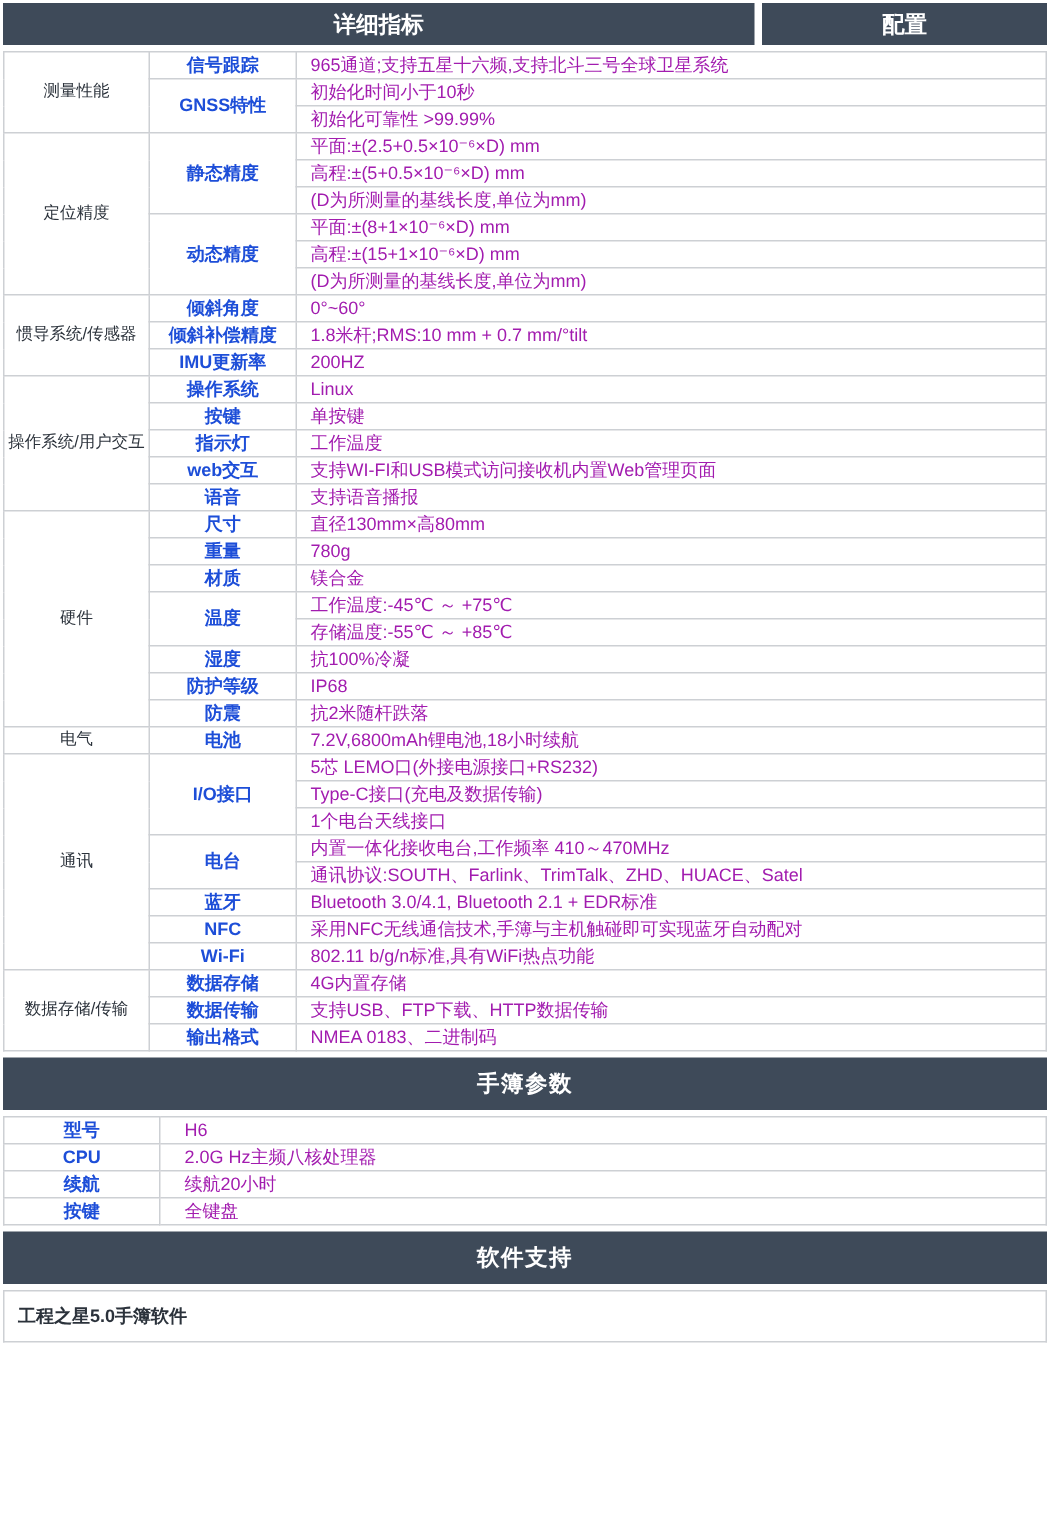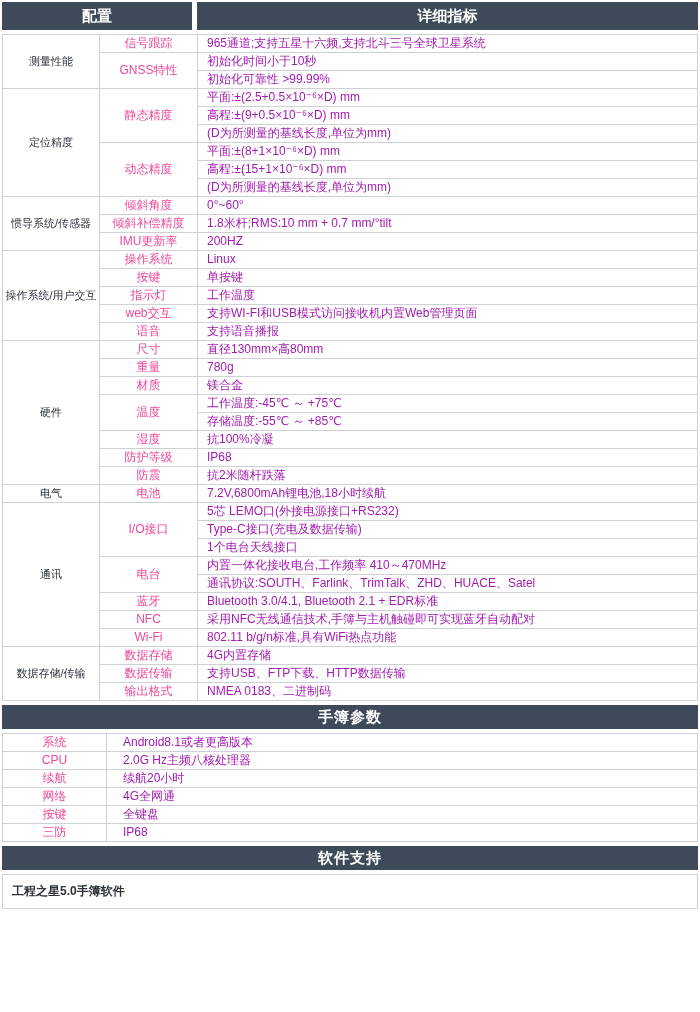--- a/index.html
+++ b/index.html
@@ -12,48 +12,48 @@
   .page { padding:2px 2px 0 2px; }
 
   .bar {
     background:#3e4a59; color:#ffffff; font-weight:bold;
     display:flex; align-items:center; justify-content:center;
   }
   .top-bars { display:flex; gap:5px; height:28px; margin-bottom:4px; }
   .top-bars .cell { font-size:15px; }
   .top-bars .c1 { width:190px; }
   .top-bars .c2 { flex:1; }
-  .section-bar { height:24px; font-size:15px; margin:4px 0; letter-spacing:1px; }
+  .section-bar { height:35px; font-size:15px; margin:4px 0; letter-spacing:1px; }
 
   table { width:100%; border-collapse:collapse; table-layout:fixed; }
   td {
     border:1px solid #cdd0d4; font-size:12px; height:18px;
     line-height:1.15; vertical-align:middle; padding:1px 2px;
     overflow:hidden; white-space:nowrap;
   }
   td.cat   { text-align:center; font-weight:normal; font-size:11px; color:#2b323b; }
-  td.lbl   { text-align:center; font-weight:normal; color:#ec4899; }
+  td.lbl   { text-align:center; font-weight:bold; color:#1d4ed8; }
   td.val   { text-align:left; padding-left:9px; color:#a21caf; }
 
   #handheld-table td.lbl { width:104px; }
   #handheld-table td.val { padding-left:16px; }
 
   #software-table td.val { font-weight:bold; padding-left:9px; height:34px; color:#2b323b; }
 
   colgroup .w-cat { width:97px; }
   colgroup .w-lbl { width:98px; }
 </style>
 </head>
 <body>
 
 <div class="page">
 
   <div class="top-bars">
+    <div class="bar cell c2">详细指标</div>
     <div class="bar cell c1">配置</div>
-    <div class="bar cell c2">详细指标</div>
   </div>
 
   <table id="spec-table">
     <colgroup>
       <col class="w-cat">
         <col class="w-lbl">
         <col>
     </colgroup>
     <tbody>
         <tr>
@@ -67,21 +67,21 @@
         </tr>
         <tr>
           <td class="val">初始化可靠性 &gt;99.99%</td>
         </tr>
         <tr>
           <td class="cat" rowspan="6">定位精度</td>
           <td class="lbl" rowspan="3">静态精度</td>
           <td class="val">平面:±(2.5+0.5×10⁻⁶×D) mm</td>
         </tr>
         <tr>
-          <td class="val">高程:±(9+0.5×10⁻⁶×D) mm</td>
+          <td class="val">高程:±(5+0.5×10⁻⁶×D) mm</td>
         </tr>
         <tr>
           <td class="val">(D为所测量的基线长度,单位为mm)</td>
         </tr>
         <tr>
           <td class="lbl" rowspan="3">动态精度</td>
           <td class="val">平面:±(8+1×10⁻⁶×D) mm</td>
         </tr>
         <tr>
           <td class="val">高程:±(15+1×10⁻⁶×D) mm</td>
@@ -204,43 +204,35 @@
           <td class="val">NMEA 0183、二进制码</td>
         </tr>
       </tbody>
   </table>
 
   <div class="bar section-bar">手簿参数</div>
 
   <table id="handheld-table">
     <tbody>
         <tr>
-          <td class="lbl">系统</td>
-          <td class="val">Android8.1或者更高版本</td>
+          <td class="lbl">型号</td>
+          <td class="val">H6</td>
         </tr>
         <tr>
           <td class="lbl">CPU</td>
           <td class="val">2.0G Hz主频八核处理器</td>
         </tr>
         <tr>
           <td class="lbl">续航</td>
           <td class="val">续航20小时</td>
         </tr>
         <tr>
-          <td class="lbl">网络</td>
-          <td class="val">4G全网通</td>
-        </tr>
-        <tr>
           <td class="lbl">按键</td>
           <td class="val">全键盘</td>
         </tr>
-        <tr>
-          <td class="lbl">三防</td>
-          <td class="val">IP68</td>
-        </tr>
       </tbody>
   </table>
 
   <div class="bar section-bar">软件支持</div>
 
   <table id="software-table">
     <tbody>
         <tr>
           <td class="val">工程之星5.0手簿软件</td>
         </tr>

